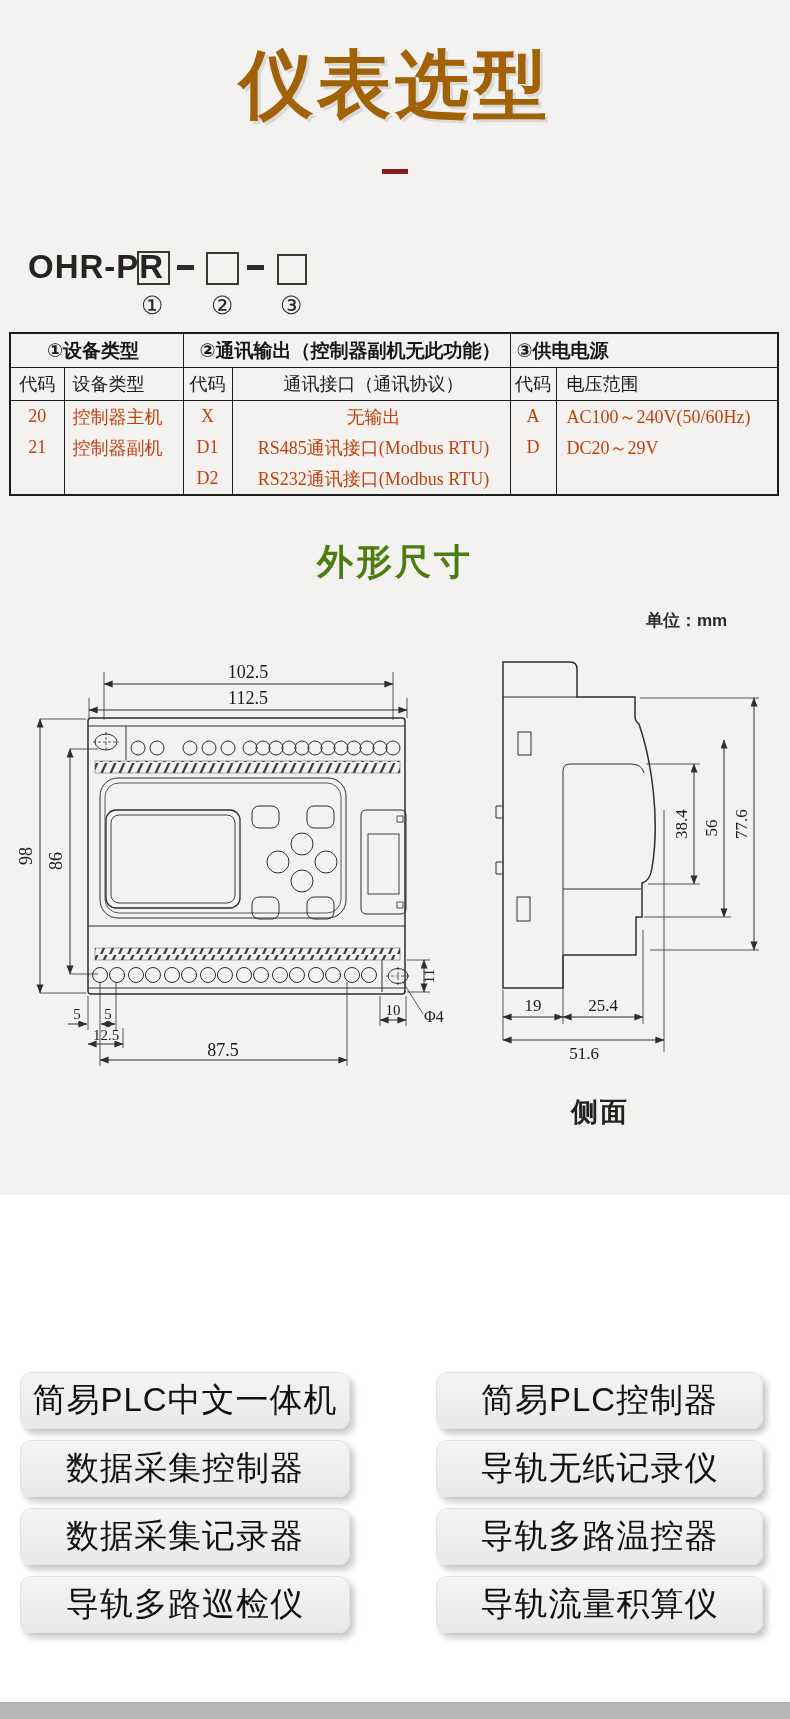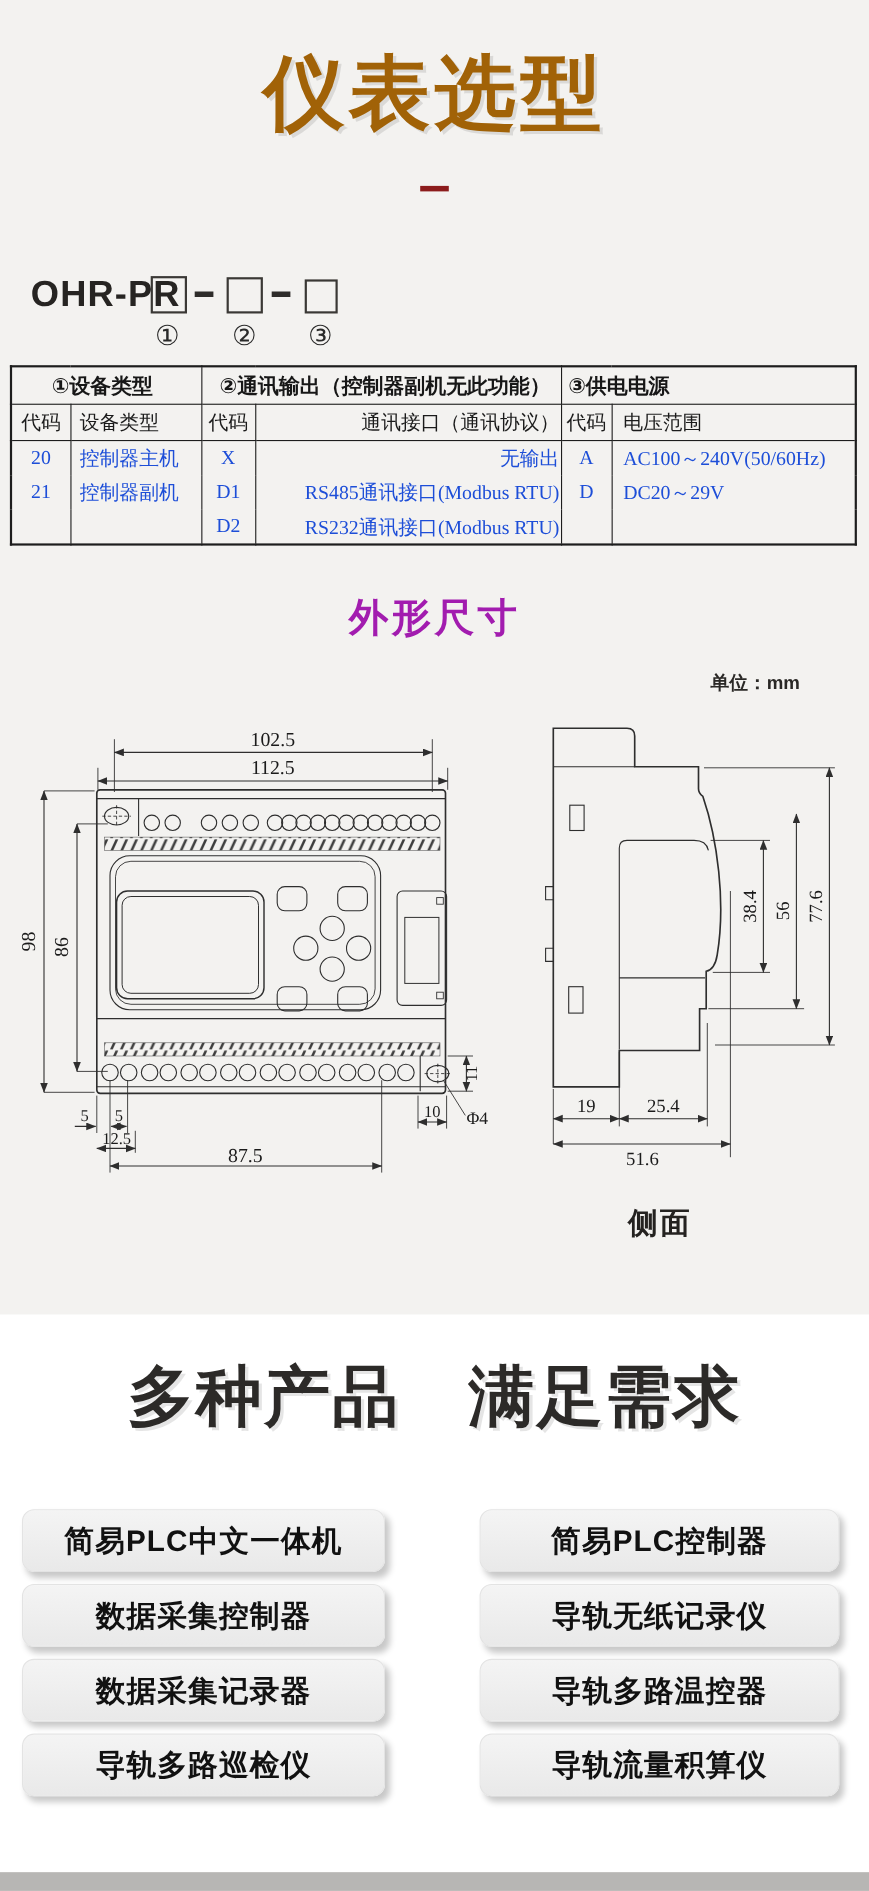--- a/index.html
+++ b/index.html
@@ -41,50 +41,50 @@
     border:1px solid #1d1d1d;height:31px;
     font-family:"Liberation Sans","DejaVu Sans",sans-serif;
     font-size:19px;font-weight:700;text-align:left;color:#171717;
   }
   .group-row th.g1{padding-left:36px;}
   .group-row th.g2{padding-left:16px;}
   .group-row th.g3{padding-left:6px;}
   .sub-row td{border:1px solid #1d1d1d;height:30px;font-size:18px;color:#1b1b1b;}
   .data-row td{
     border-left:1px solid #1d1d1d;border-right:1px solid #1d1d1d;
-    border-top:none;border-bottom:none;height:29px;font-size:18px;color:#1d4ed8;
+    border-top:none;border-bottom:none;height:29px;font-size:18px;color:#c2410c;
   }
   .c-code{text-align:center;}
   .c-text{text-align:left;padding-left:8px;}
-  .c-text2{text-align:right;padding-left:6px;}
+  .c-text2{text-align:center;padding-left:6px;}
   .c-text3{text-align:left;padding-left:10px;}
   
   .dim-heading{
     top:538px;left:0;width:790px;text-align:center;
-    font-size:36px;font-weight:700;letter-spacing:3px;color:#a21caf;
+    font-size:36px;font-weight:700;letter-spacing:3px;color:#4d7c0f;
   }
   .unit-label{top:609px;left:646px;font-size:17px;font-weight:700;color:#2a2826;}
   .drawing{color:#2e2e2e;}
   .caption{font-size:27px;font-weight:700;color:#242220;letter-spacing:2px;}
   .caption-front{top:1094px;left:75px;width:300px;text-align:center;}
   .caption-side{top:1094px;left:450px;width:300px;text-align:center;}
   
   .section-bottom{top:1195px;left:0;width:790px;height:507px;background:#ffffff;}
   .sub-title{
     top:1230px;left:0;width:790px;text-align:center;
     font-size:60px;font-weight:900;letter-spacing:2px;color:#2c2a28;
     text-shadow:3px 3px 0 rgba(0,0,0,0.10);
   }
   .prod-btn{
     position:absolute;height:55px;border-radius:11px;
     background:linear-gradient(180deg,#f4f4f4 0%,#e9e9e9 100%);
     border:1px solid #e3e3e3;
     box-shadow:4px 5px 6px rgba(0,0,0,0.22);
     display:flex;align-items:center;justify-content:center;
-    font-size:27px;font-weight:700;color:#111;letter-spacing:1px;
+    font-size:33px;font-weight:400;color:#111;letter-spacing:1px;
     cursor:pointer;
   }
   .colL{left:20px;width:328px;}
   .colR{left:436px;width:325px;}
   .row1{top:1372px;} .row2{top:1440px;} .row3{top:1508px;} .row4{top:1576px;}
   .footer-bar{top:1702px;left:0;width:790px;height:17px;background:#b7b6b4;}
   
   svg text{font-family:"Liberation Serif","DejaVu Serif",serif;fill:#1b1b1b;}
 </style>
 </head>
@@ -310,21 +310,20 @@
     <text x="267" y="188" text-anchor="middle" font-size="17" transform="rotate(-90 267 188)">56</text>
     <text x="297" y="184" text-anchor="middle" font-size="17" transform="rotate(-90 297 184)">77.6</text>
     <text x="83" y="371" text-anchor="middle" font-size="17">19</text>
     <text x="153" y="371" text-anchor="middle" font-size="17">25.4</text>
     <text x="134" y="419" text-anchor="middle" font-size="17">51.6</text>
   </svg>
 
   <div class="abs caption caption-side">侧面</div>
 
   <div class="abs section-bottom"></div>
-  <div class="abs sub-title">多种产品　满足需求</div>
 
   <div class="prod-btn colL row1">简易PLC中文一体机</div>
   <div class="prod-btn colL row3">数据采集记录器</div>
   <div class="prod-btn colL row2">数据采集控制器</div>
   <div class="prod-btn colL row4">导轨多路巡检仪</div>
   <div class="prod-btn colR row1">简易PLC控制器</div>
   <div class="prod-btn colR row2">导轨无纸记录仪</div>
   <div class="prod-btn colR row3">导轨多路温控器</div>
   <div class="prod-btn colR row4">导轨流量积算仪</div>
 

